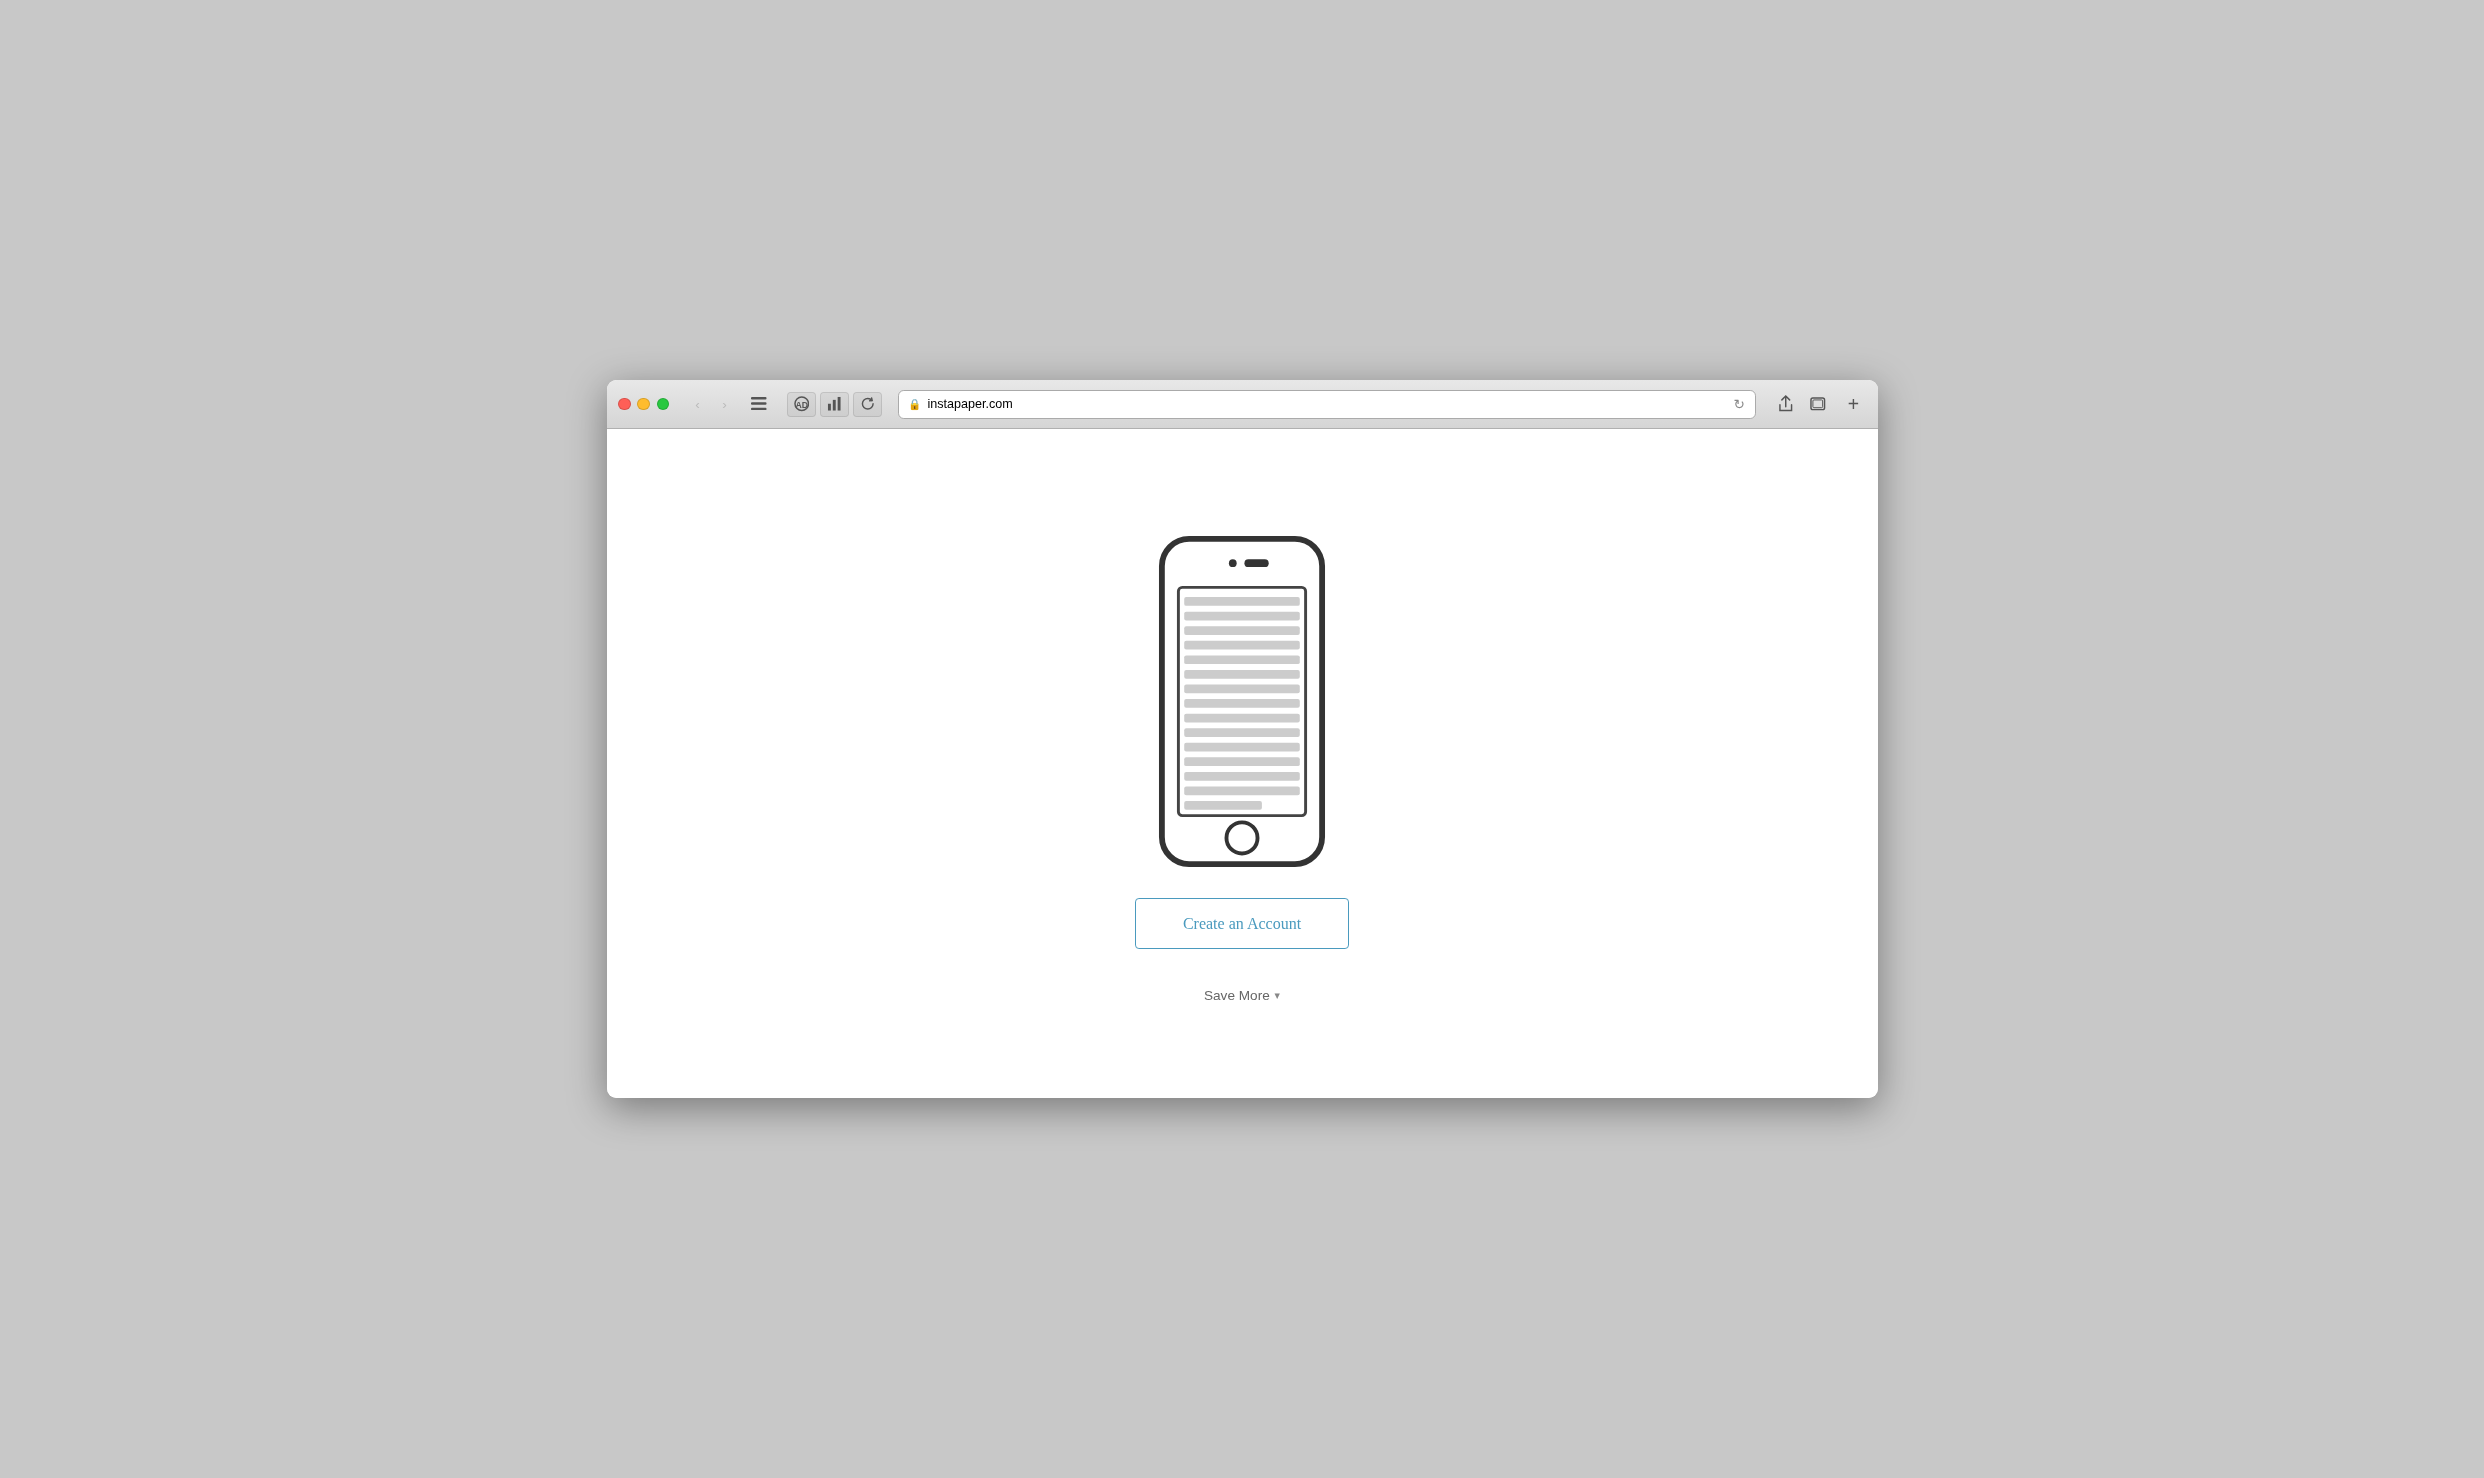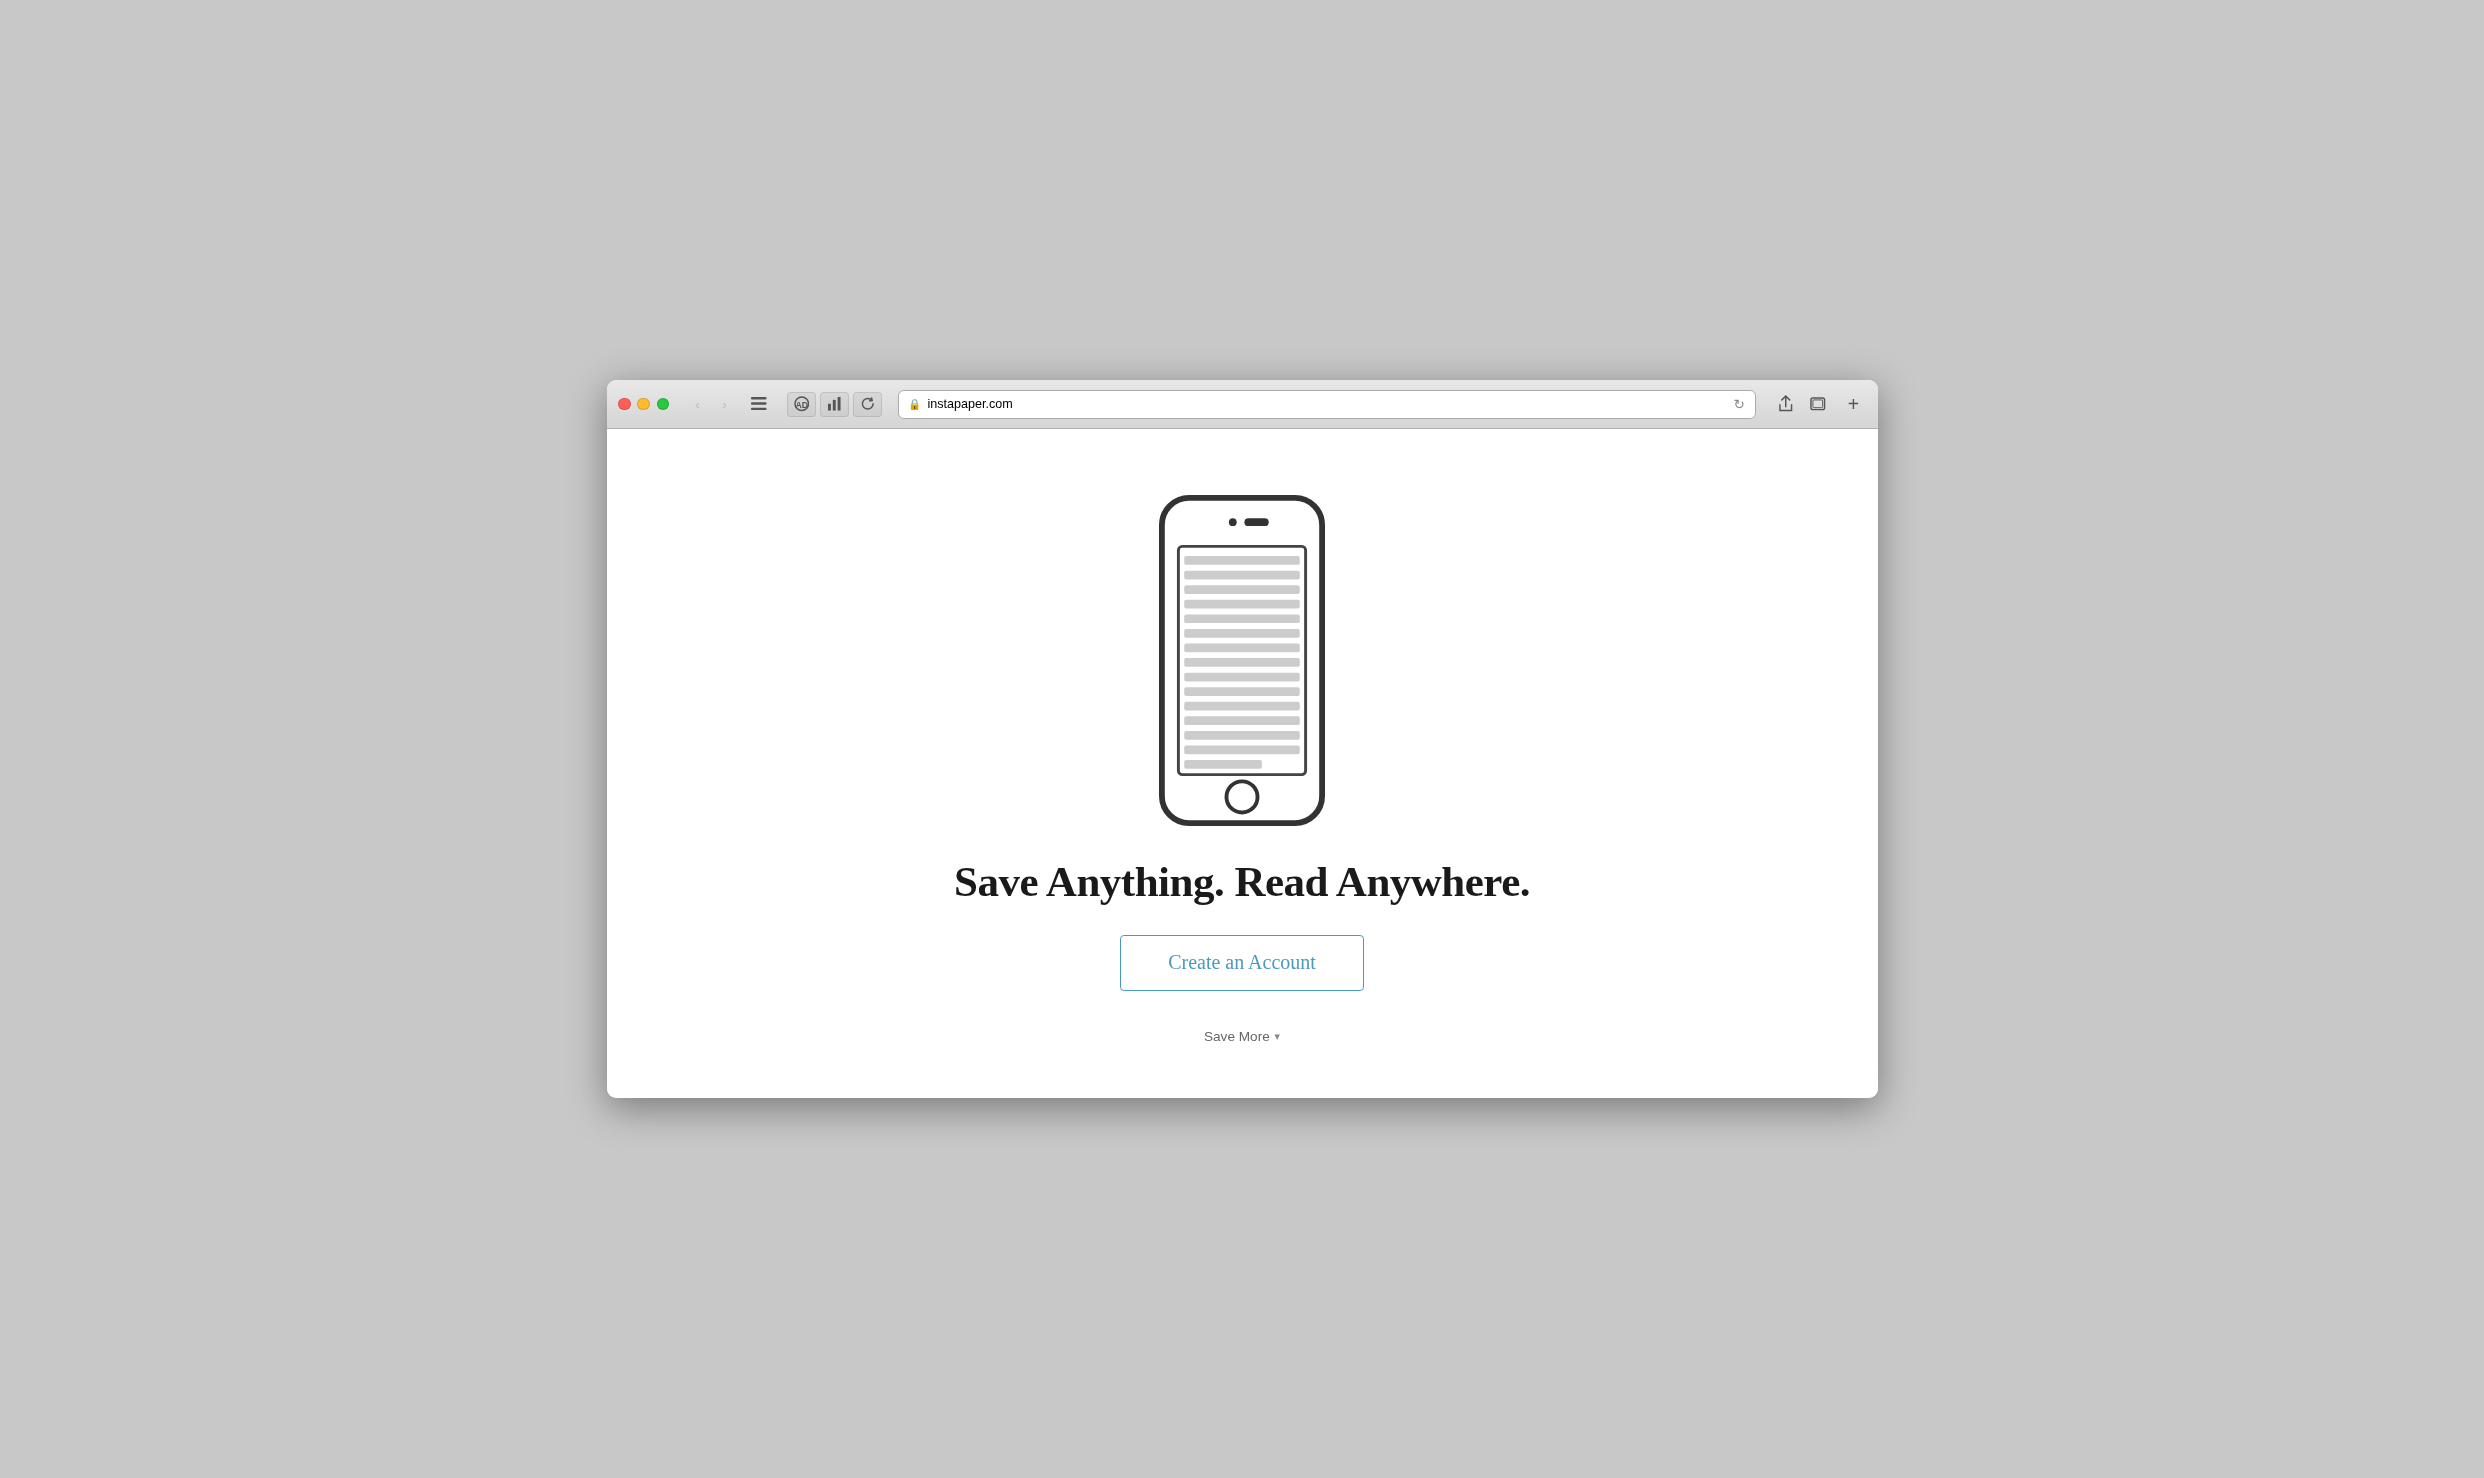--- a/index.html
+++ b/index.html
@@ -245,21 +245,21 @@
     }
 
     
     .cta-button {
       display: inline-block;
       padding: 15.5px 47px;
       border: 1.9px solid #4a9abe;
       border-radius: 3.9px;
       background: white;
       color: #4a9abe;
-      font-size: 20px;
+      font-size: 16px;
       font-weight: 400;
       cursor: pointer;
       text-decoration: none;
       transition: background 0.2s;
       margin-bottom: 29px;
       font-family: Georgia, 'Times New Roman', serif;
     }
 
     
     .learn-more {
@@ -377,21 +377,20 @@
           <rect x="28" y="215" width="119" height="9" rx="2" fill="#ccc"></rect>
           <rect x="28" y="230" width="119" height="9" rx="2" fill="#ccc"></rect>
           <rect x="28" y="245" width="119" height="9" rx="2" fill="#ccc"></rect>
           <rect x="28" y="260" width="119" height="9" rx="2" fill="#ccc"></rect>
           <rect x="28" y="275" width="80" height="9" rx="2" fill="#ccc"></rect>
 
           <circle cx="87.5" cy="313" r="16" fill="white" stroke="#333" stroke-width="4"></circle>
         </svg>
       </div>
 
-      <h1 class="headline">Save Anything. Read Anywhere.</h1>
 
       <a class="cta-button">Create an Account</a>
 
       <div class="learn-more">
         <span>Save More</span>
         <span class="learn-more-chevron">▾</span>
       </div>
 
     </div>
   </div>

